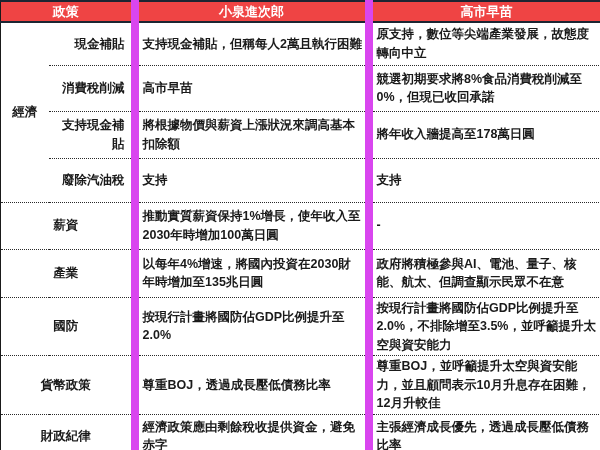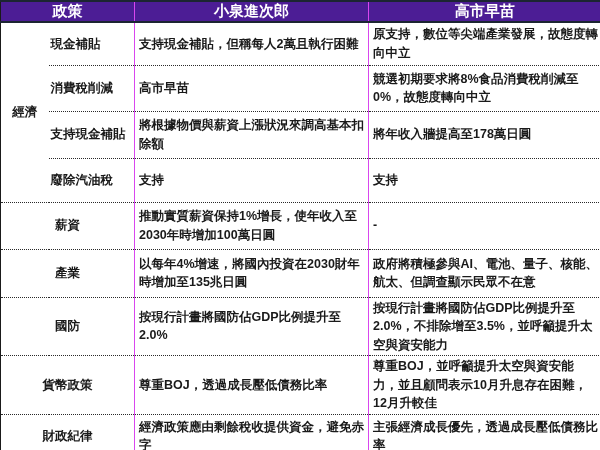--- a/index.html
+++ b/index.html
@@ -15,44 +15,45 @@
     table-layout:fixed;
     width:600px;
     border-left:1px solid #1a1a1a;
   }
   col.c-cat   { width:48px; }
   col.c-topic { width:86px; }
   col.c-koiz  { width:234px; }
   col.c-taka  { width:232px; }
 
   thead th {
-    background:#4c1d95;
+    background:#ef4444;
     color:#ffffff;
-    font-size:15px;
+    font-size:13px;
     font-weight:700;
     height:21px;
     text-align:center;
     vertical-align:middle;
     border-top:2px solid #1c2532;
     border-bottom:2px solid #1c2532;
   }
-  th.vdiv, td.vdiv { border-left:1px solid #d946ef; }
+  th.vdiv, td.vdiv { border-left:8px solid #d946ef; }
 
   tbody td {
     font-size:12.5px;
     line-height:18.5px;
     vertical-align:middle;
     border-bottom:1px dotted #2a2a2a;
     overflow:hidden;
   }
   td.cat {
     text-align:center;
     padding:0 2px;
   }
   td.topic {
+    text-align:right;
     padding:0 6px 0 2px;
   }
   td.content {
     text-align:left;
     padding:1px 2px 1px 4px;
     word-break:break-word;
   }
 </style>
 </head>
 <body>
@@ -74,21 +75,21 @@
   <tbody>
     <tr style="height:43px">
       <td class="cat" rowspan="4">經濟</td>
       <td class="topic">現金補貼</td>
       <td class="content vdiv">支持現金補貼，但稱每人2萬且執行困難</td>
       <td class="content vdiv">原支持，數位等尖端產業發展，故態度轉向中立</td>
     </tr>
     <tr style="height:46px">
       <td class="topic">消費稅削減</td>
       <td class="content vdiv">高市早苗</td>
-      <td class="content vdiv">競選初期要求將8%食品消費稅削減至0%，故態度轉向中立</td>
+      <td class="content vdiv">競選初期要求將8%食品消費稅削減至0%，但現已收回承諾</td>
     </tr>
     <tr style="height:47px">
       <td class="topic">支持現金補貼</td>
       <td class="content vdiv">將根據物價與薪資上漲狀況來調高基本扣除額</td>
       <td class="content vdiv">將年收入牆提高至178萬日圓</td>
     </tr>
     <tr style="height:44px">
       <td class="topic">廢除汽油稅</td>
       <td class="content vdiv">支持</td>
       <td class="content vdiv">支持</td>

